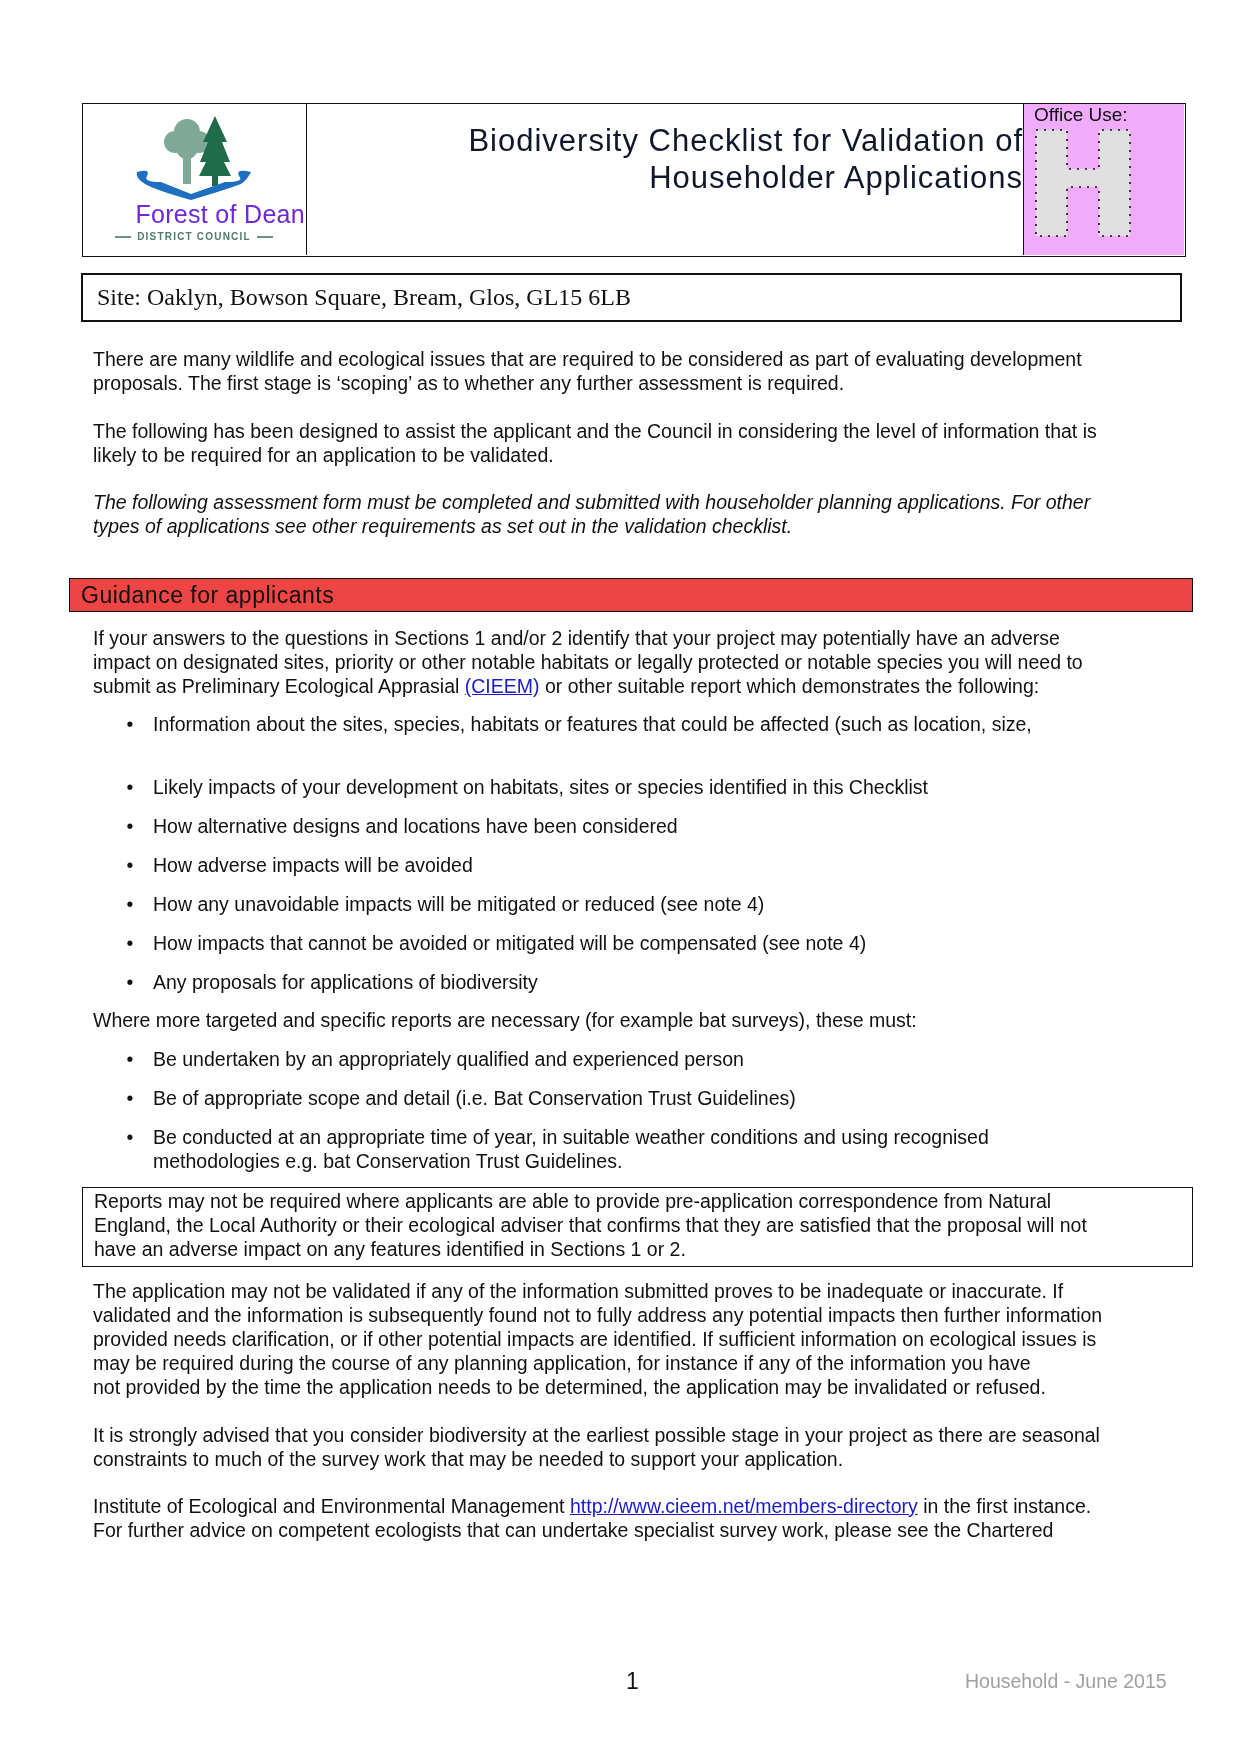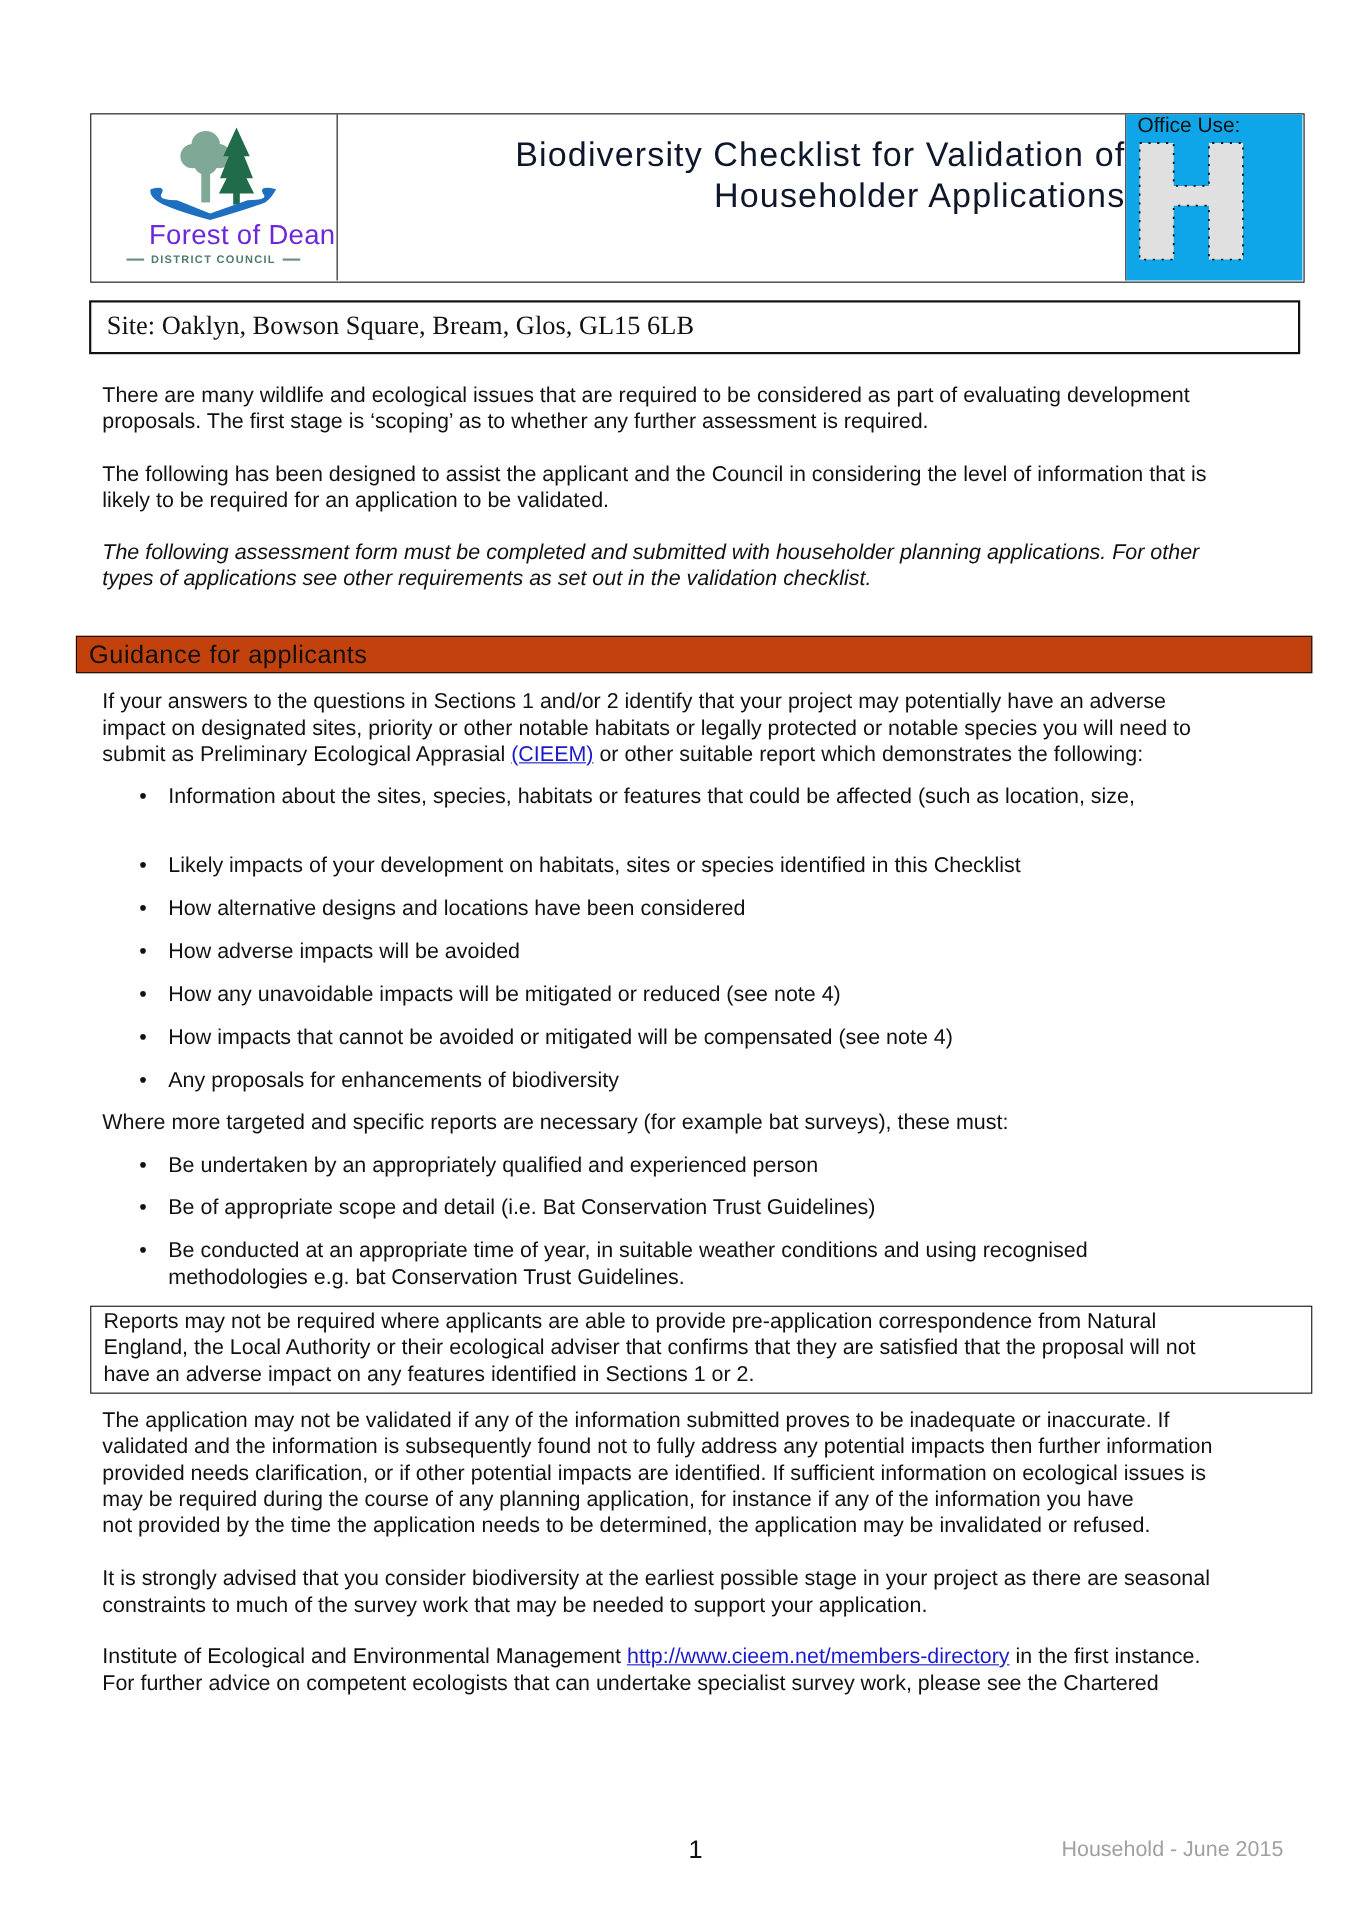--- a/index.html
+++ b/index.html
@@ -4,42 +4,42 @@
 <style>
   html, body { margin: 0; padding: 0; background: #ffffff; }
   body { width: 1240px; height: 1755px; position: relative; overflow: hidden;
          font-family: "Liberation Sans", sans-serif; color: #111; }
   .abs { position: absolute; }
 
   
   #header { left: 82px; top: 103px; width: 1104px; height: 154px; border: 1.5px solid #111; box-sizing: border-box; }
   #logo-cell { left: 0; top: 0; width: 224px; height: 151px; border-right: 1.5px solid #111; box-sizing: border-box; }
   #title-cell { left: 224px; top: 0; width: 717px; height: 151px; border-right: 1.5px solid #111; box-sizing: border-box; text-align: center; }
-  #office-cell { left: 941px; top: 0; width: 160px; height: 151px; background: #0ea5e9; }
+  #office-cell { left: 941px; top: 0; width: 160px; height: 151px; background: #f0abfc; }
   .title-line { font-size: 31px; letter-spacing: 1px; line-height: 37px; color: #0f172a; text-align: right; }
   #title-main { position: absolute; left: 0; right: 0; top: 18px; }
   #title-sub { position: absolute; left: 0; right: 0; top: 108px; font-size: 23px; }
   #office-label { position: absolute; left: 10px; top: 0px; font-size: 19px; }
   #h-glyph { position: absolute; left: 11px; top: 25px; width: 96px; height: 108px; }
 
   
   #logo-graphic { position: absolute; left: 42px; top: 8px; width: 140px; height: 90px; }
   #logo-name { position: absolute; left: 0; width: 222px; top: 96px; text-align: right; font-size: 25px; color: #6d28d9; letter-spacing: 0.3px; }
   #logo-sub { position: absolute; left: 0; width: 222px; top: 127px; text-align: center; font-size: 10px; color: #4e7c6a; letter-spacing: 1.2px; font-weight: bold; }
   #logo-sub::before, #logo-sub::after { content: ""; display: inline-block; width: 16px; height: 2px; background: #6f8f83; vertical-align: middle; margin: 0 6px; }
 
   
   #site-box { left: 81px; top: 273px; width: 1101px; height: 49px; border: 2px solid #111; box-sizing: border-box; }
   #site-text { position: absolute; left: 14px; top: 9px; font-family: "Liberation Serif", serif; font-size: 24px; color: #111; }
 
   .para { position: absolute; left: 93px; width: 1090px; font-size: 19.5px; line-height: 24px; color: #111; }
   .link { color: #1a1acc; text-decoration: underline; cursor: pointer; }
 
   
-  #guidance-bar { left: 69px; top: 578px; width: 1124px; height: 34px; background: #c2410c; border: 1.5px solid #111; box-sizing: border-box; }
+  #guidance-bar { left: 69px; top: 578px; width: 1124px; height: 34px; background: #ef4444; border: 1.5px solid #111; box-sizing: border-box; }
   #guidance-title { position: absolute; left: 11px; top: 3px; font-size: 23px; letter-spacing: 0.5px; color: #111; }
 
   .bullet-list { position: absolute; left: 0; width: 1240px; }
   .bullet-item { position: absolute; left: 0; width: 1240px; font-size: 19.5px; line-height: 24px; }
   .bullet-dot { position: absolute; left: 125px; width: 10px; text-align: center; }
   .bullet-text { position: absolute; left: 153px; width: 1000px; }
 
   #notice-box { left: 82px; top: 1187px; width: 1111px; height: 80px; border: 1.5px solid #111; box-sizing: border-box; }
   #notice-text { position: absolute; left: 11px; top: 1px; width: 1090px; font-size: 19.5px; line-height: 24px; }
 
@@ -134,21 +134,21 @@
   <div class="bullet-item" style="top:892px;">
     <span class="bullet-dot">•</span>
     <div class="bullet-text">How any unavoidable impacts will be mitigated or reduced (see note 4)</div>
   </div>
   <div class="bullet-item" style="top:931px;">
     <span class="bullet-dot">•</span>
     <div class="bullet-text">How impacts that cannot be avoided or mitigated will be compensated (see note 4)</div>
   </div>
   <div class="bullet-item" style="top:970px;">
     <span class="bullet-dot">•</span>
-    <div class="bullet-text">Any proposals for enhancements of biodiversity</div>
+    <div class="bullet-text">Any proposals for applications of biodiversity</div>
   </div>
 </div>
 
 <div class="para" style="top:1008px;">Where more targeted and specific reports are necessary (for example bat surveys), these must:</div>
 
 <div class="bullet-list" style="top:0;">
   <div class="bullet-item" style="top:1047px;">
     <span class="bullet-dot">•</span>
     <div class="bullet-text">Be undertaken by an appropriately qualified and experienced person</div>
   </div>

